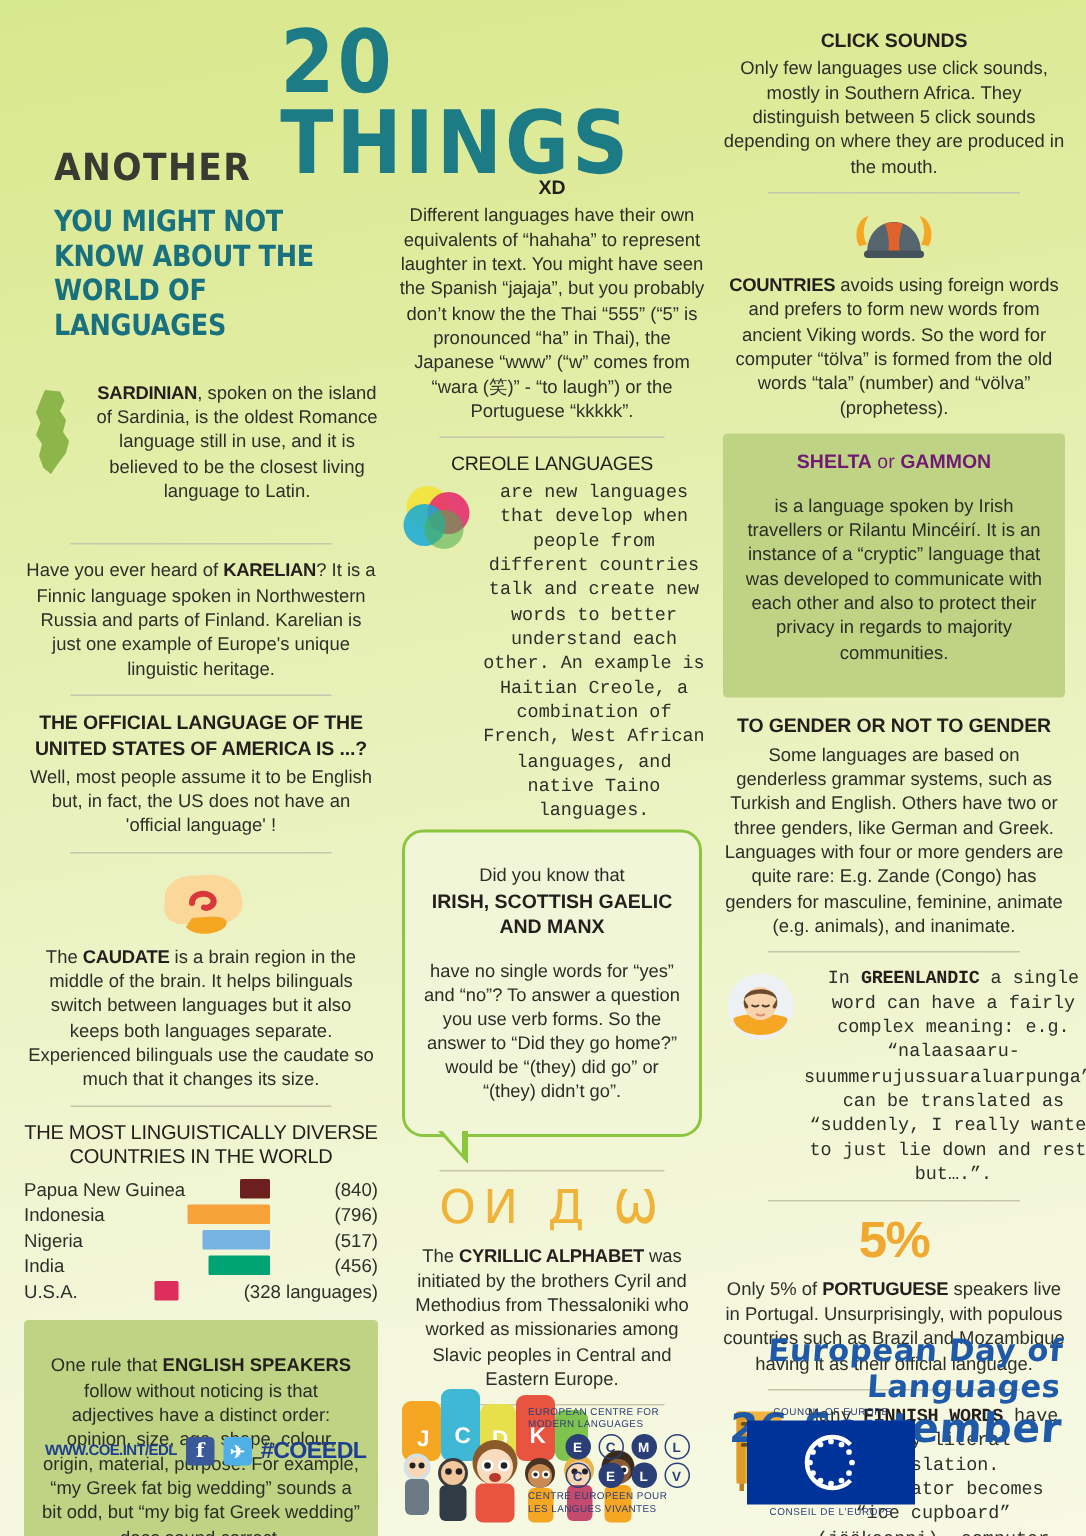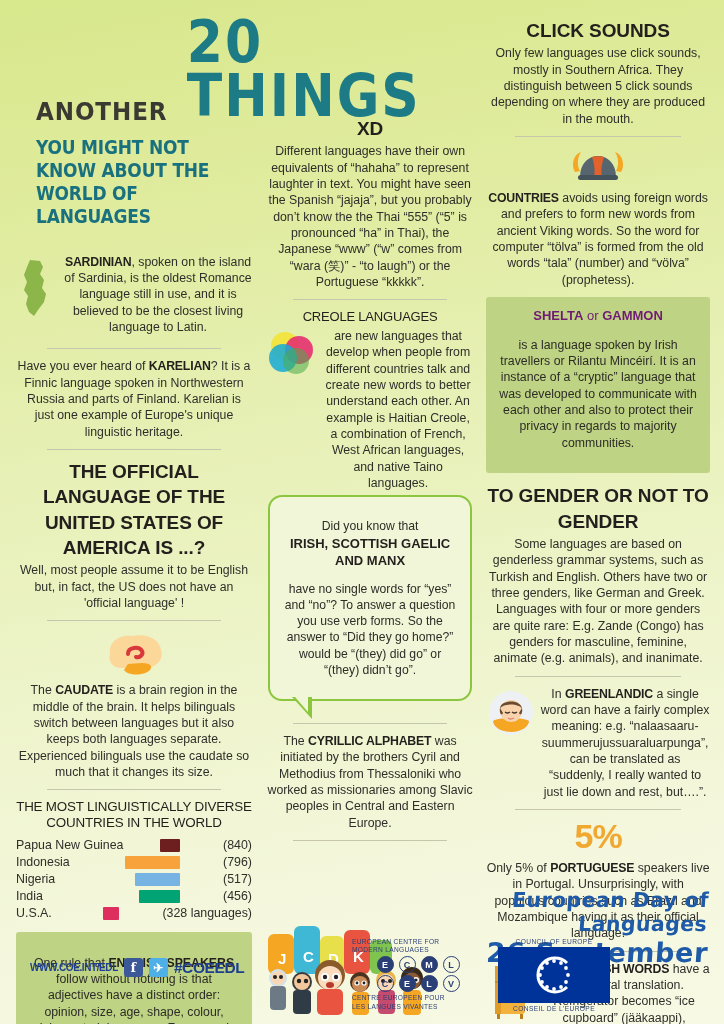--- a/index.html
+++ b/index.html
@@ -46,21 +46,21 @@
   }
 
   
   .fact{
     text-align:center;color:#2f2f2a;
     font-size:12.3px;line-height:1.33;
     margin:0 0 9px 0;
   }
   .fact p{margin:0;}
   .fact .hd{
-    display:block;font-weight:bold;font-size:19px;
+    display:block;font-weight:bold;font-size:13px;
     letter-spacing:-.1px;margin-bottom:2px;color:#231f1c;
   }
   .fact b{font-weight:bold;color:#231f1c;letter-spacing:-.2px;}
   .divider{
     height:1px;background:#c5c6ac;margin:9px auto 9px auto;width:74%;
   }
   .pad-top{padding-top:2px;}
 
   
   .panel{
@@ -96,21 +96,21 @@
     color:#231f1c;margin:6px 0 7px 0;letter-spacing:-.2px;
   }
   .chart-row{display:flex;align-items:center;margin-bottom:3px;font-size:12.4px;color:#2f2f2a;gap:38px;}
   .chart-label{width:106px;text-align:left;white-space:nowrap;}
   .chart-bar{height:13px;border-radius:1px;}
   .chart-val{margin-left:5px;white-space:nowrap;}
 
   
   .icon-center{display:flex;justify-content:center;margin:4px 0 4px 0;}
   .sardinia-wrap{display:flex;align-items:flex-start;gap:6px;}
-  .flow-row{display:flex;align-items:flex-start;gap:2px;}
+  .flow-row{display:flex;align-items:flex-start;gap:2px;font-family:Liberation Mono, monospace;}
 
   .big-pct{
     text-align:center;font-size:34px;font-weight:bold;color:#f0a830;
     line-height:1;margin:6px 0 7px 0;letter-spacing:-1px;
   }
   .cyr{
     text-align:center;font-size:31px;color:#f0b33a;letter-spacing:5px;
     line-height:1;margin:9px 0 8px 0;font-family:"DejaVu Sans",sans-serif;
   }
 
@@ -161,21 +161,21 @@
         </div>
         <div class="t-sub">YOU MIGHT NOT KNOW ABOUT THE WORLD OF LANGUAGES</div>
       </div>
 
       <div class="sardinia-wrap" style="margin-top:26px;">
         <span style="flex:0 0 42px;padding-top:4px;">
           <svg width="42" height="62" viewBox="0 0 42 62">
               <path d="M14 2 L24 3 L27 9 L24 16 L28 22 L26 30 L30 36 L28 44 L22 52 L18 58 L13 54 L10 46 L12 38 L8 32 L11 24 L8 17 L11 9 Z" fill="#8cb54a"></path>
             </svg>
         </span>
-        <div class="fact" style="flex:1;margin-bottom:4px;">
+        <div class="fact" style="flex:1;margin-bottom:18px;">
           <p><b>SARDINIAN</b><span>, spoken on the island of Sardinia, is the oldest Romance language still in use, and it is believed to be the closest living language to Latin.</span></p>
         </div>
       </div>
 
       <div class="divider"></div>
 
       <div class="fact">
         <p><span>Have you ever heard of </span><b>KARELIAN</b><span>? It is a Finnic language spoken in Northwestern Russia and parts of Finland. Karelian is just one example of Europe's unique linguistic heritage.</span></p>
       </div>
 
@@ -266,20 +266,21 @@
 
       <div class="bubble">
         <p style="margin-bottom:1px;">Did you know that</p>
         <span class="hd">IRISH, SCOTTISH GAELIC AND MANX</span>
         <p>have no single words for “yes” and “no”? To answer a question you use verb forms. So the answer to “Did they go home?” would be “(they) did go” or “(they) didn’t go”.</p>
       </div>
 
 
       <div class="divider"></div>
 
+      <div class="cyr">ОИ Д Ѡ</div>
       <div class="fact">
         <p><span>The </span><b>CYRILLIC ALPHABET</b><span> was initiated by the brothers Cyril and Methodius from Thessaloniki who worked as missionaries among Slavic peoples in Central and Eastern Europe.</span></p>
       </div>
 
       <div class="divider"></div>
 
     </div>
 
     <div class="col col-right">
 

